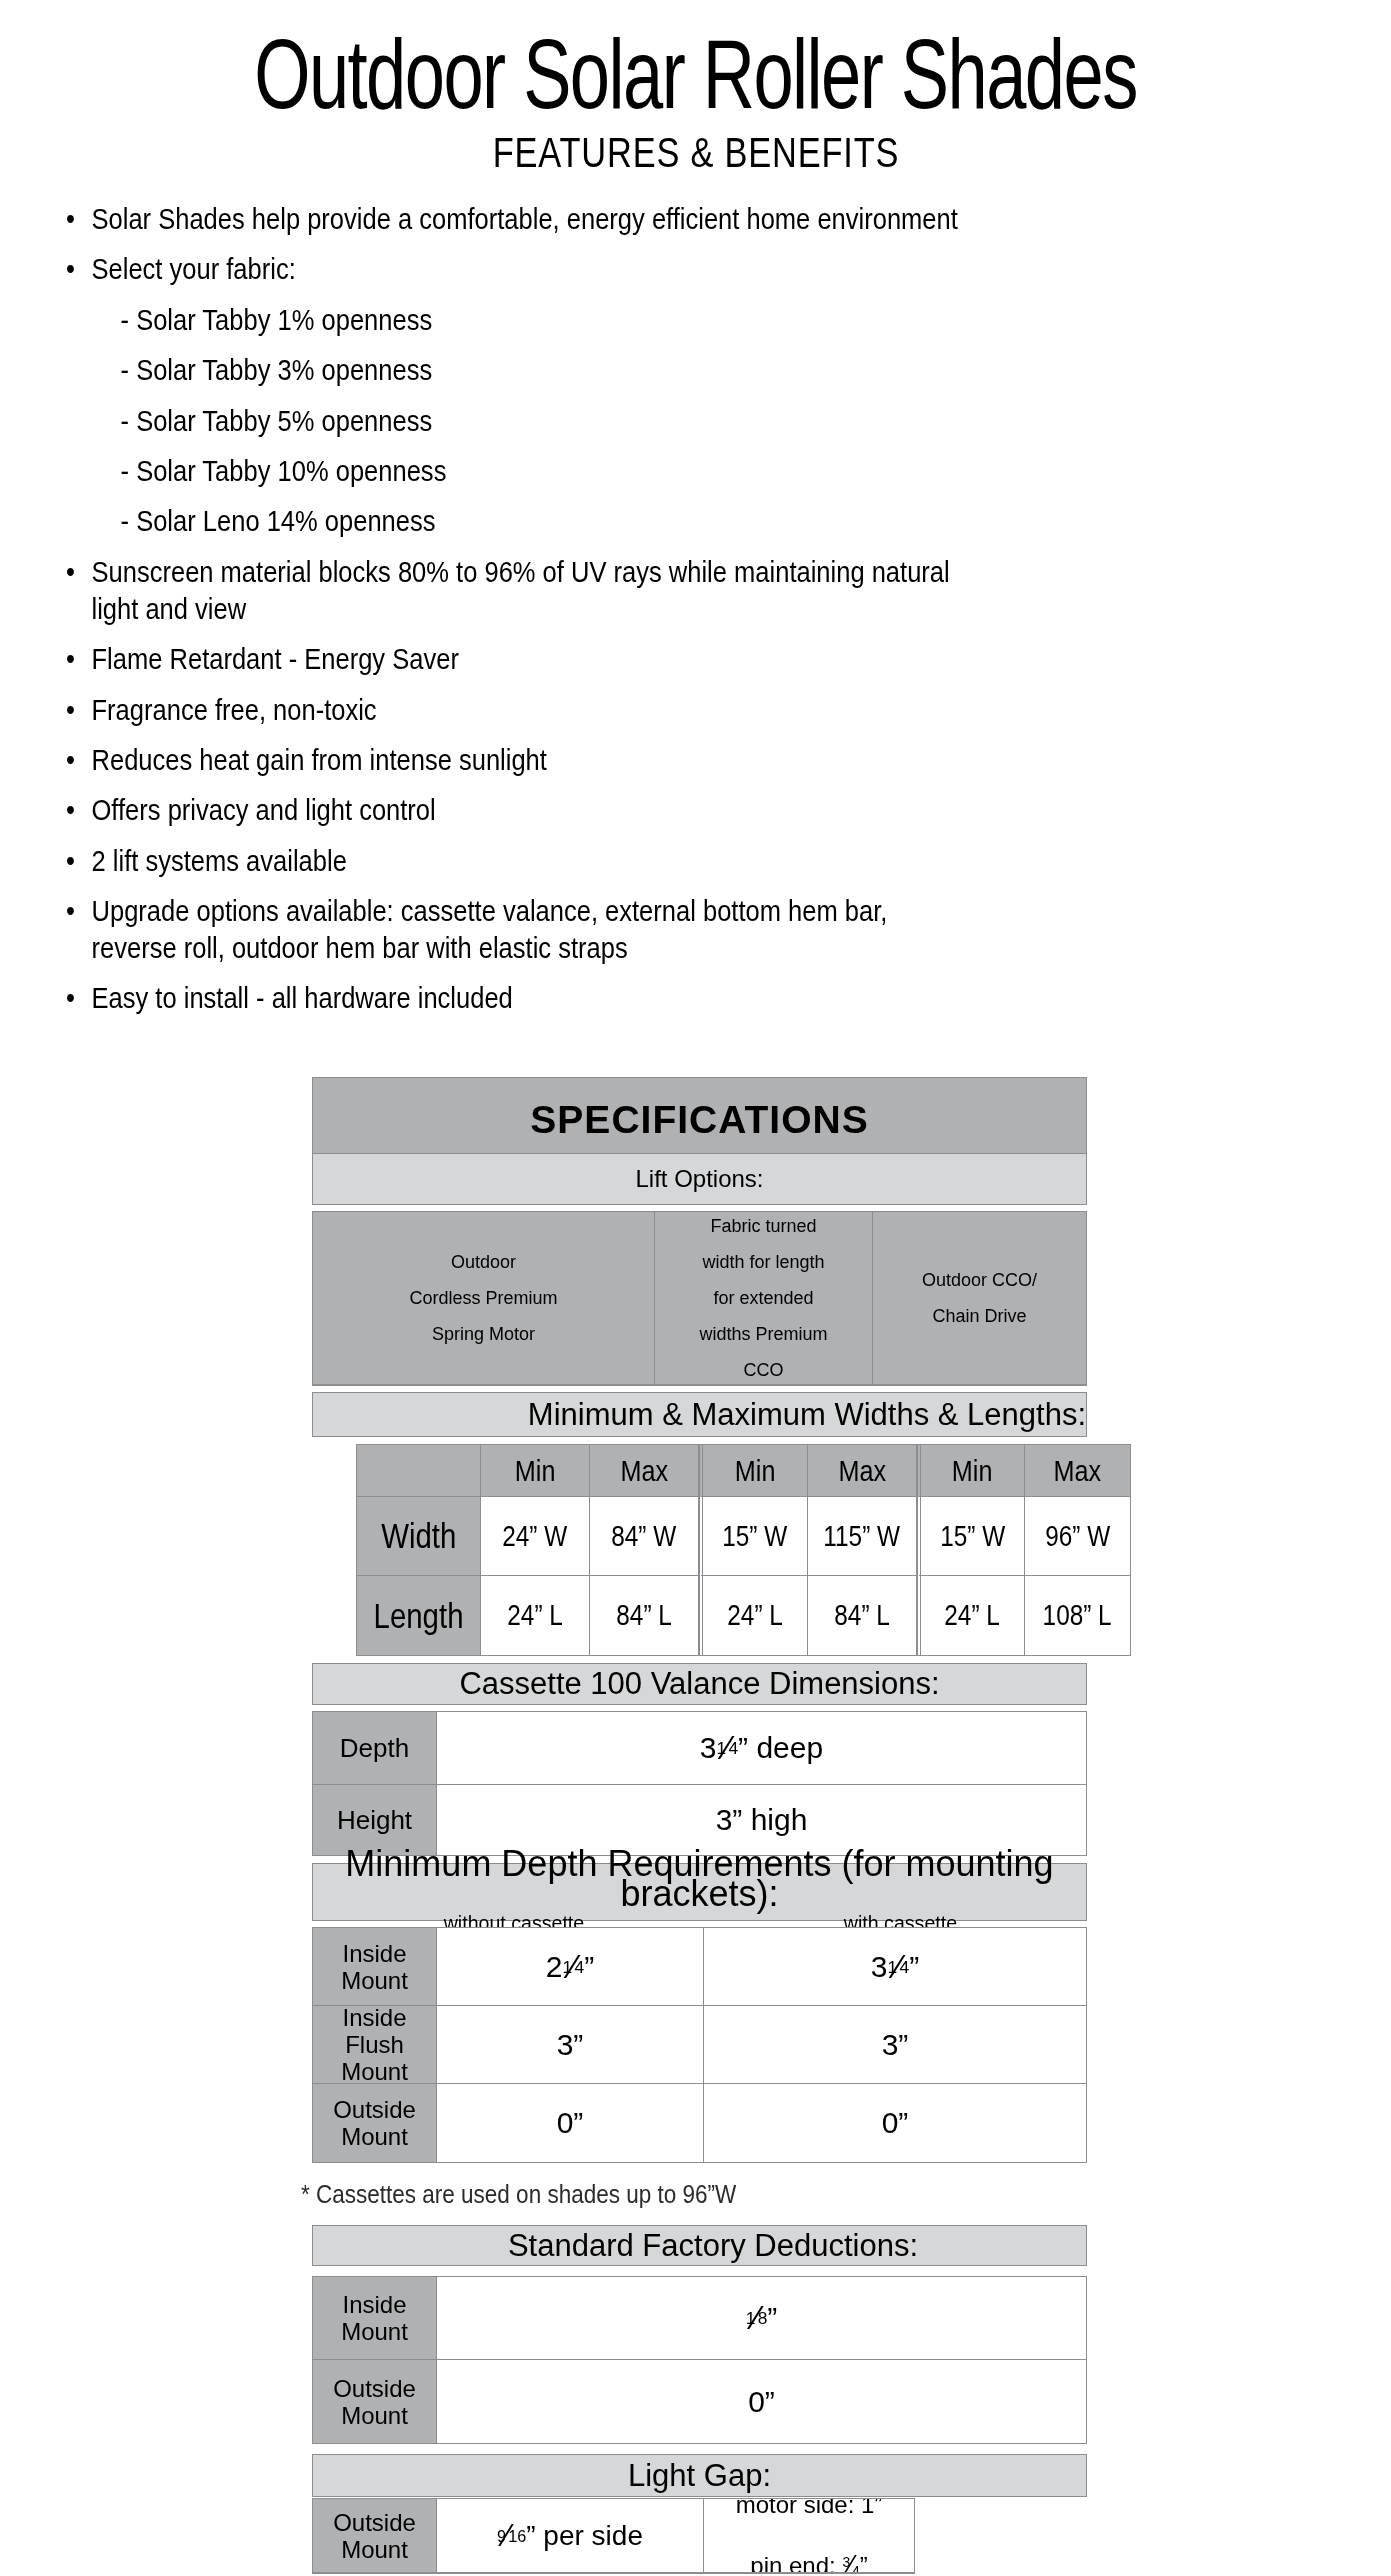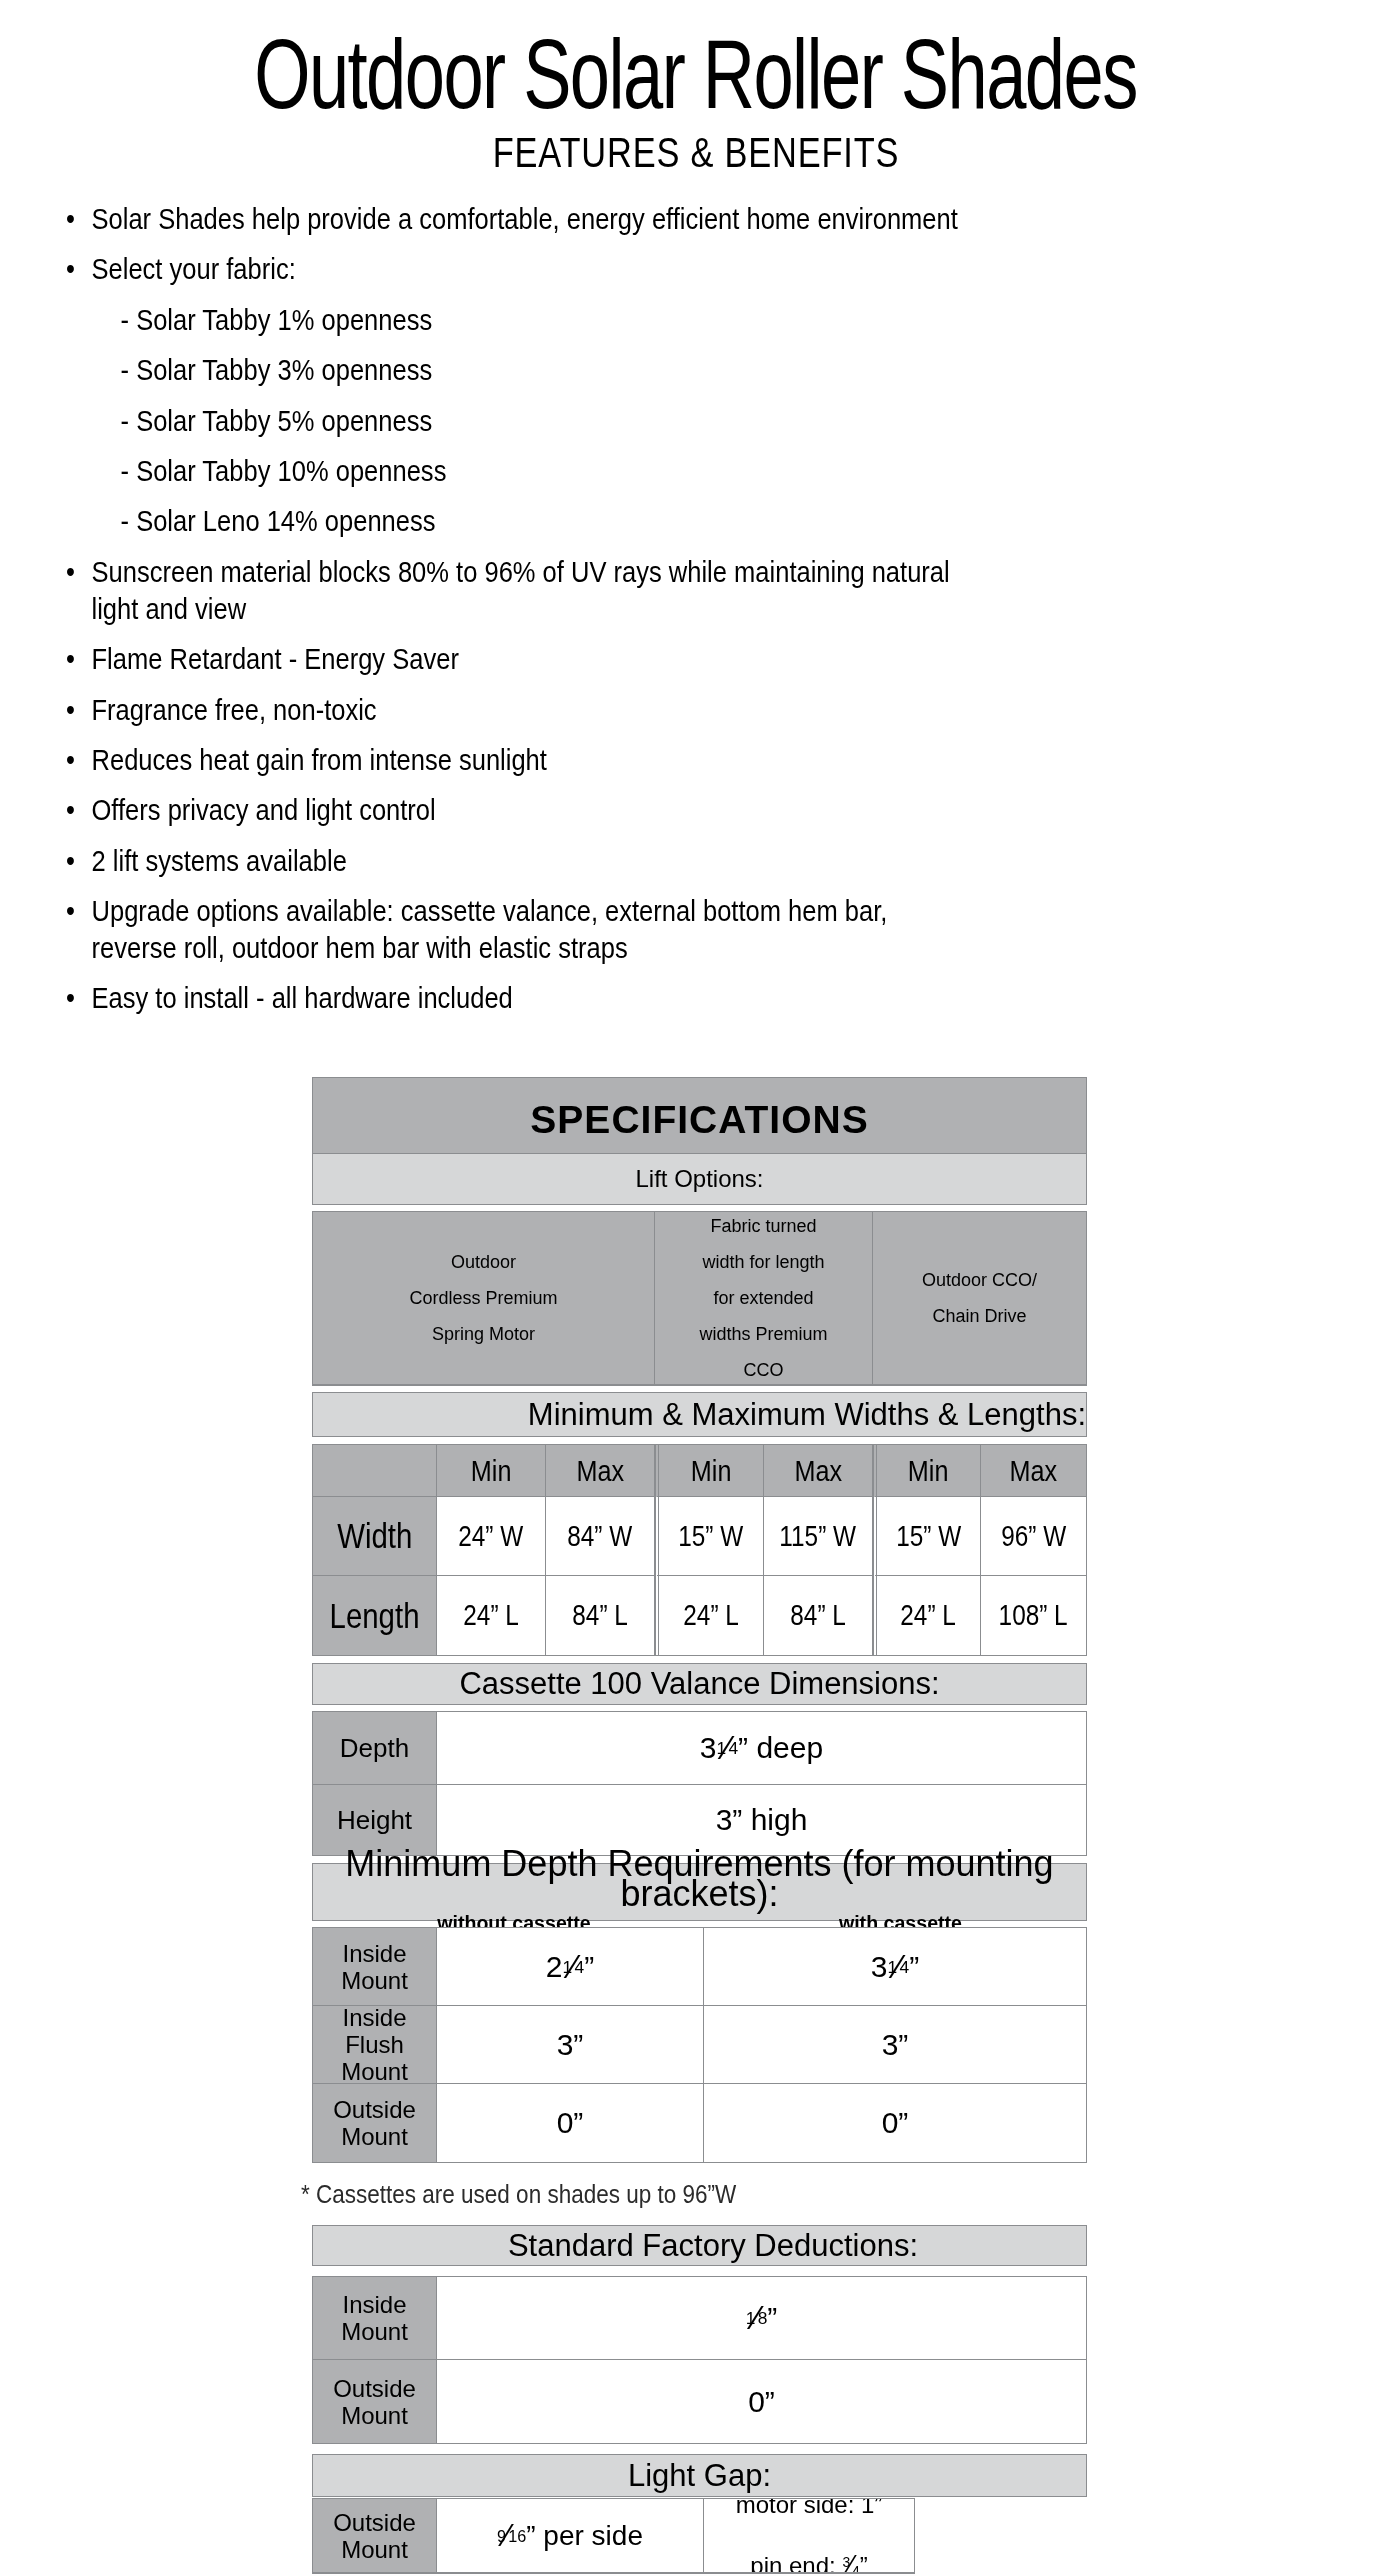--- a/index.html
+++ b/index.html
@@ -58,34 +58,34 @@
   .cell.lastrow { border-bottom: none; }
   .g { background: var(--gray-dark); }
   .gsep { border-left: 4.6px double var(--border); }
 
   #spec-banner { top: 1077px; height: 85px; font-size: 39px; font-weight: bold; letter-spacing: 1px; }
   #lift-band   { top: 1153px; height: 52px; font-size: 24px; }
   #lift-cols   { top: 1211px; height: 175px; grid-template-columns: 342px 218px 1fr; }
   #lift-cols .cell { font-size: 18px; line-height: 36px; background: var(--gray-dark); }
 
   #mm-band  { top: 1392px; height: 45px; font-size: 31px; justify-content: flex-end; }
-  #mm-table { top: 1444px; grid-template-columns: 124px 109px 109px 109px 109px 108px 1fr; grid-template-rows: 52px 79px 79px; }
+  #mm-table { top: 1444px; grid-template-columns: 124px 109px 109px 109px 109px 108px 1fr; grid-template-rows: 52px 79px 79px; margin-left: 44px; }
   #mm-table .hd { font-size: 30px; }
   #mm-table .lbl { font-size: 35px; }
   #mm-table .val { font-size: 29px; }
   .cx { display: inline-block; transform: scaleX(.84); transform-origin: center; white-space: nowrap; }
 
   #cass-band  { top: 1663px; height: 42px; font-size: 31px; }
   #cass-table { top: 1711px; grid-template-columns: 124px 1fr; grid-template-rows: 73px 70px; }
   #cass-table .lbl { font-size: 26px; }
   #cass-table .val { font-size: 30px; }
 
   #mdr-band { top: 1863px; height: 58px; flex-direction: column; justify-content: center; }
   #mdr-band .main { font-size: 36px; line-height: 30px; }
-  #mdr-band .subrow { display: flex; width: 100%; font-size: 19.6px; margin-top: 3.1px; font-weight: bold; }
+  #mdr-band .subrow { display: flex; width: 100%; font-size: 19.6px; margin-top: 3.1px; }
   #mdr-band .subrow .s1 { width: 52%; text-align: center; }
   #mdr-band .subrow .s2 { width: 48%; text-align: center; }
 
   #mdr-table { top: 1927px; grid-template-columns: 124px 267px 1fr; grid-template-rows: 78px 78px 78px; }
   #mdr-table .lbl { font-size: 24px; line-height: 27px; }
   #mdr-table .val { font-size: 30px; }
 
   #mdr-note { position: absolute; left: 301px; top: 2180px; font-size: 25px; color: #2b2b2b;
               transform: scaleX(.9); transform-origin: left top; white-space: nowrap; }
 

